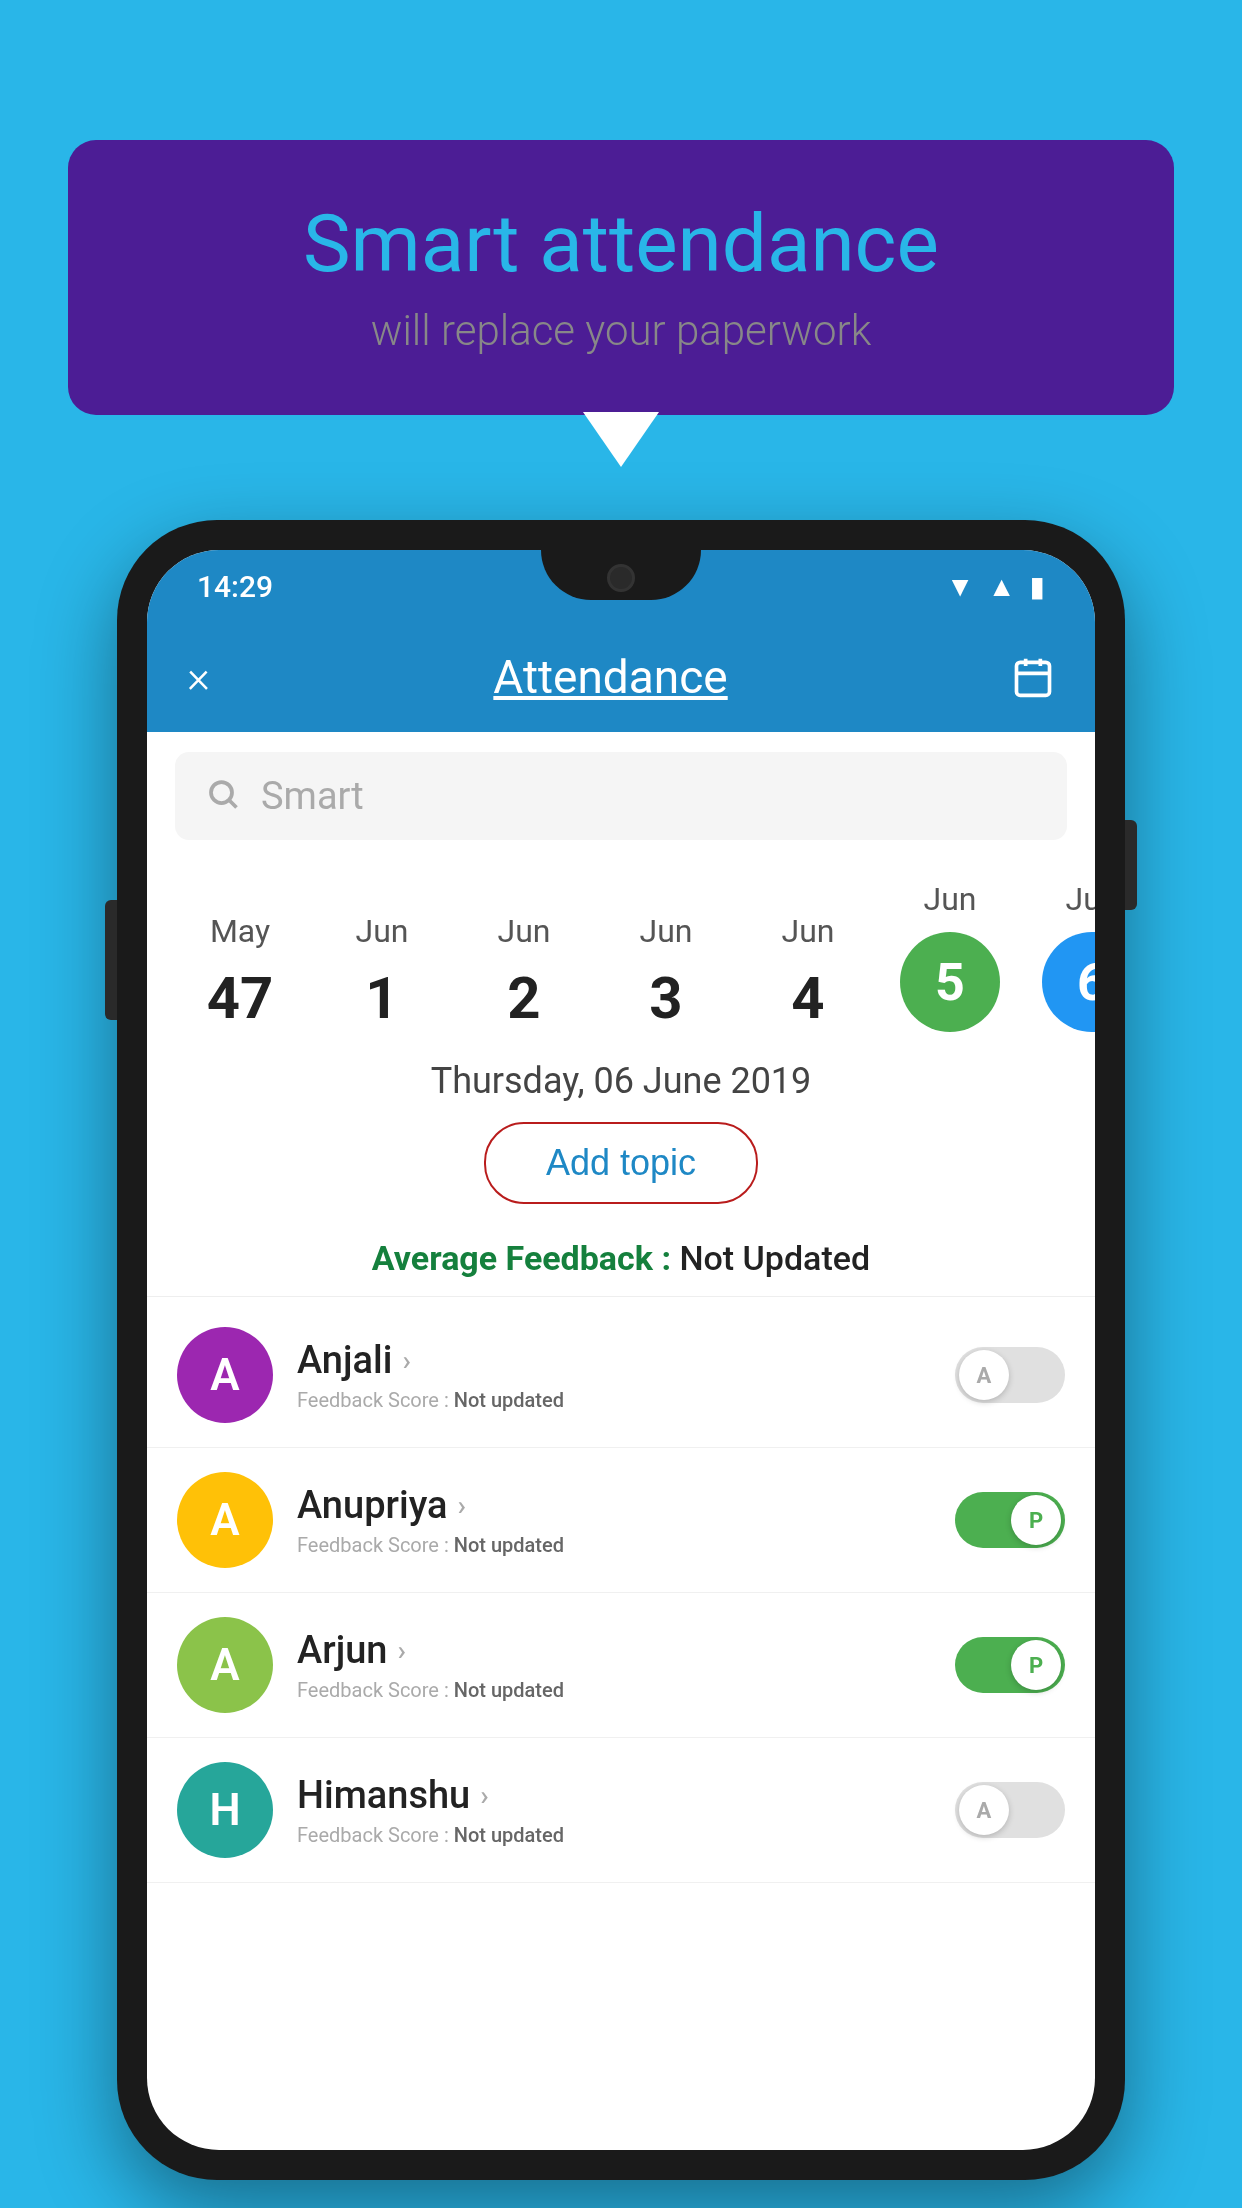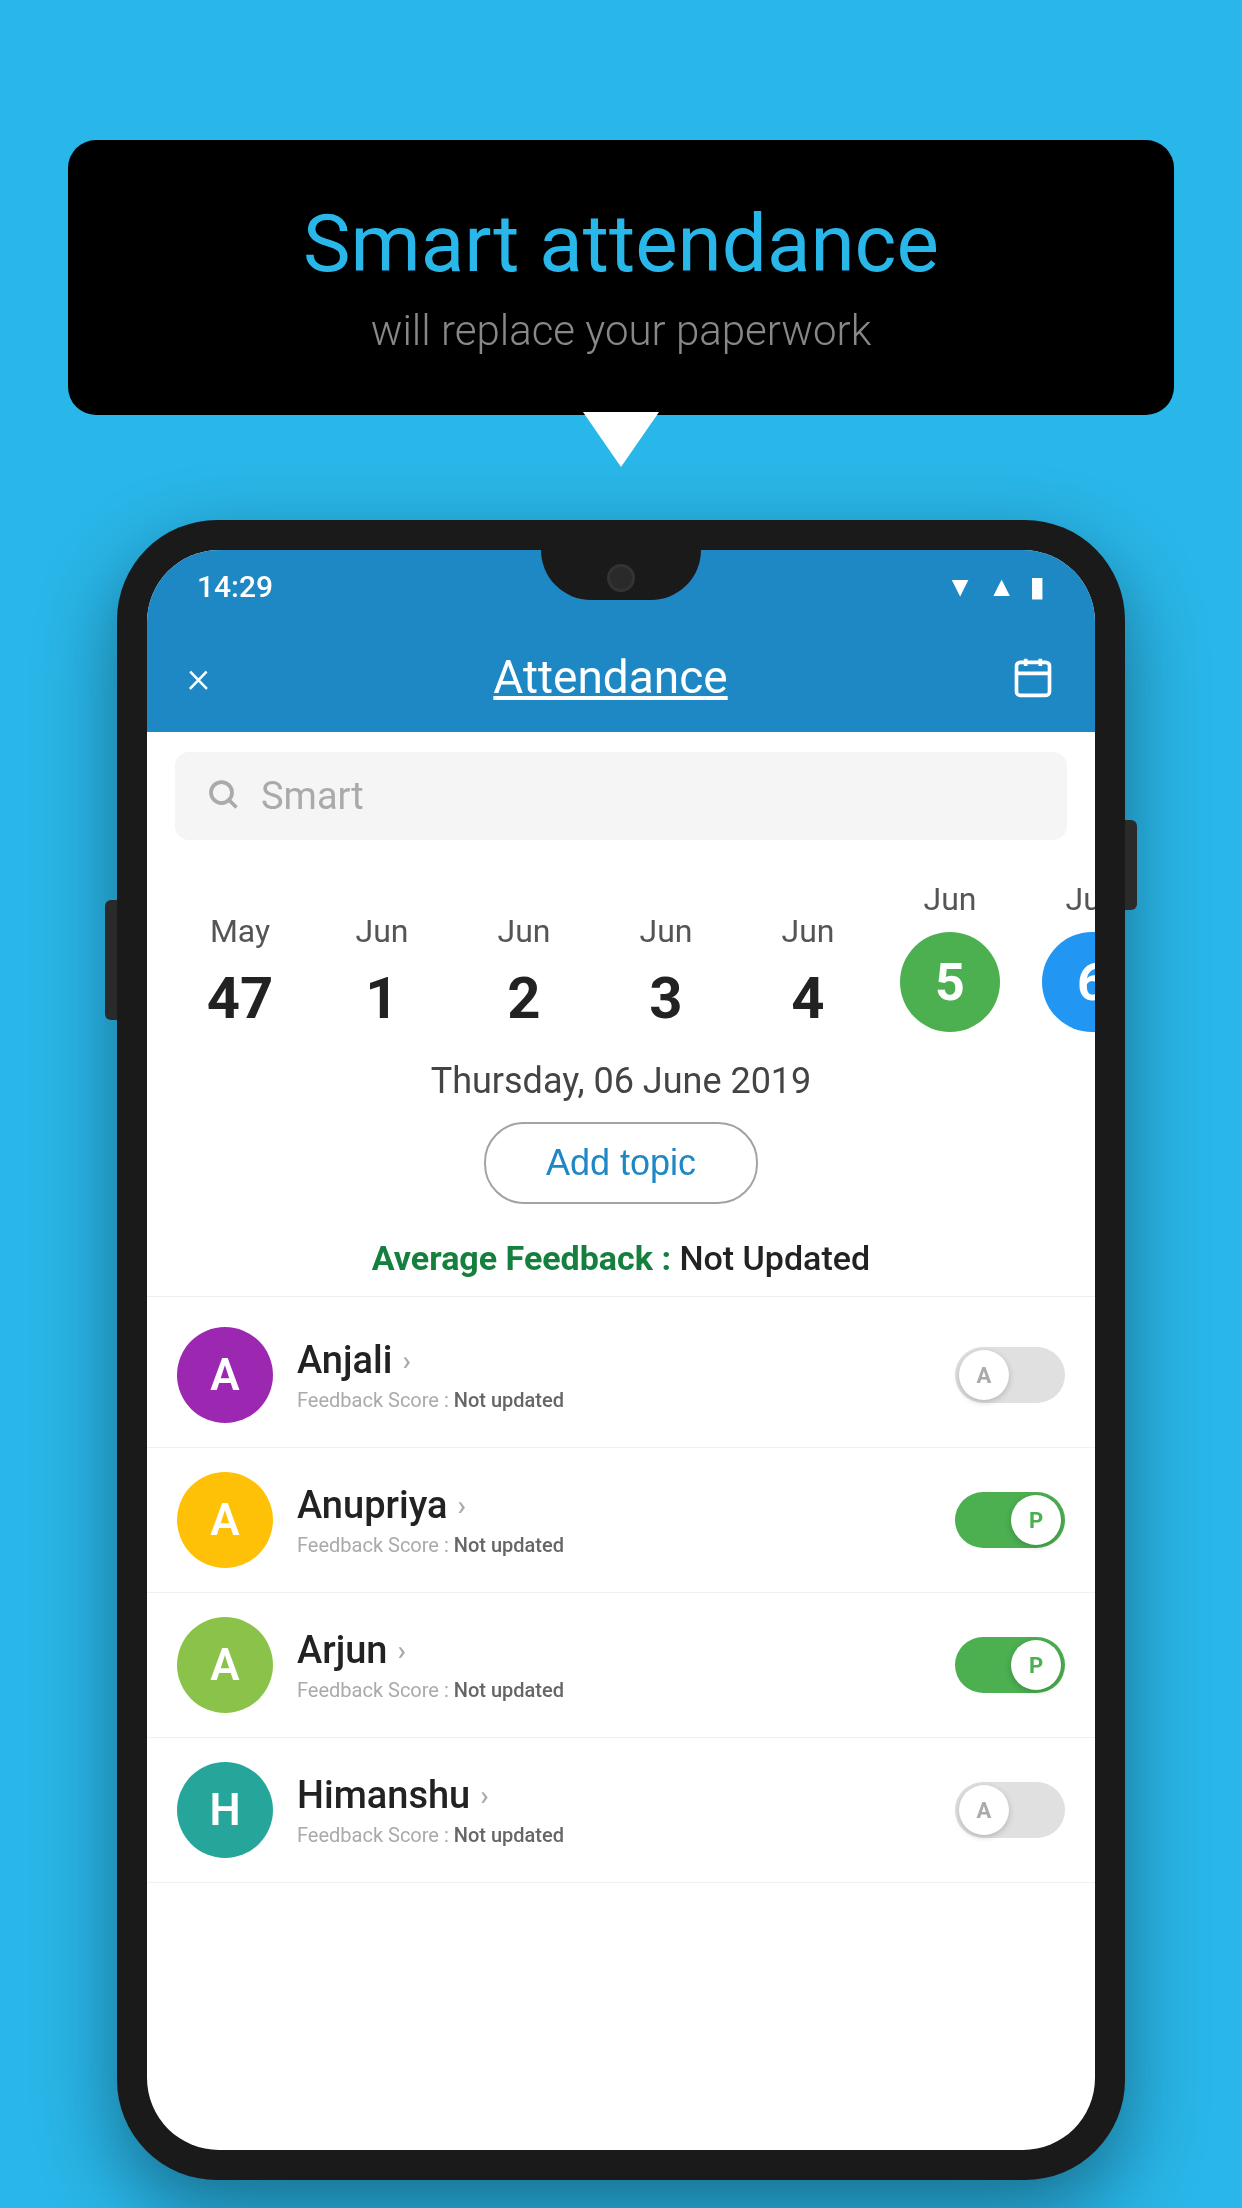--- a/index.html
+++ b/index.html
@@ -15,21 +15,21 @@
 
     
     .speech-bubble-wrapper {
       position: absolute;
       top: 140px;
       left: 68px;
       right: 68px;
     }
 
     .speech-bubble {
-      background: #000000;
+      background: #4c1d95;
       border-radius: 28px;
       padding: 60px 80px 60px 80px;
       text-align: center;
       position: relative;
     }
 
     .speech-bubble::after {
       content: '';
       position: absolute;
       bottom: -52px;
@@ -248,21 +248,21 @@
       text-align: center;
       font-size: 36px;
       color: #444;
       padding: 18px 0 14px;
     }
 
     
     .add-topic-btn {
       display: block;
       margin: 0 auto;
-      border: 2px solid #a3a3a3;
+      border: 2px solid #b91c1c;
       border-radius: 40px;
       padding: 18px 60px;
       font-size: 36px;
       color: #1e88c5;
       background: white;
       cursor: pointer;
       width: fit-content;
     }
 
     

